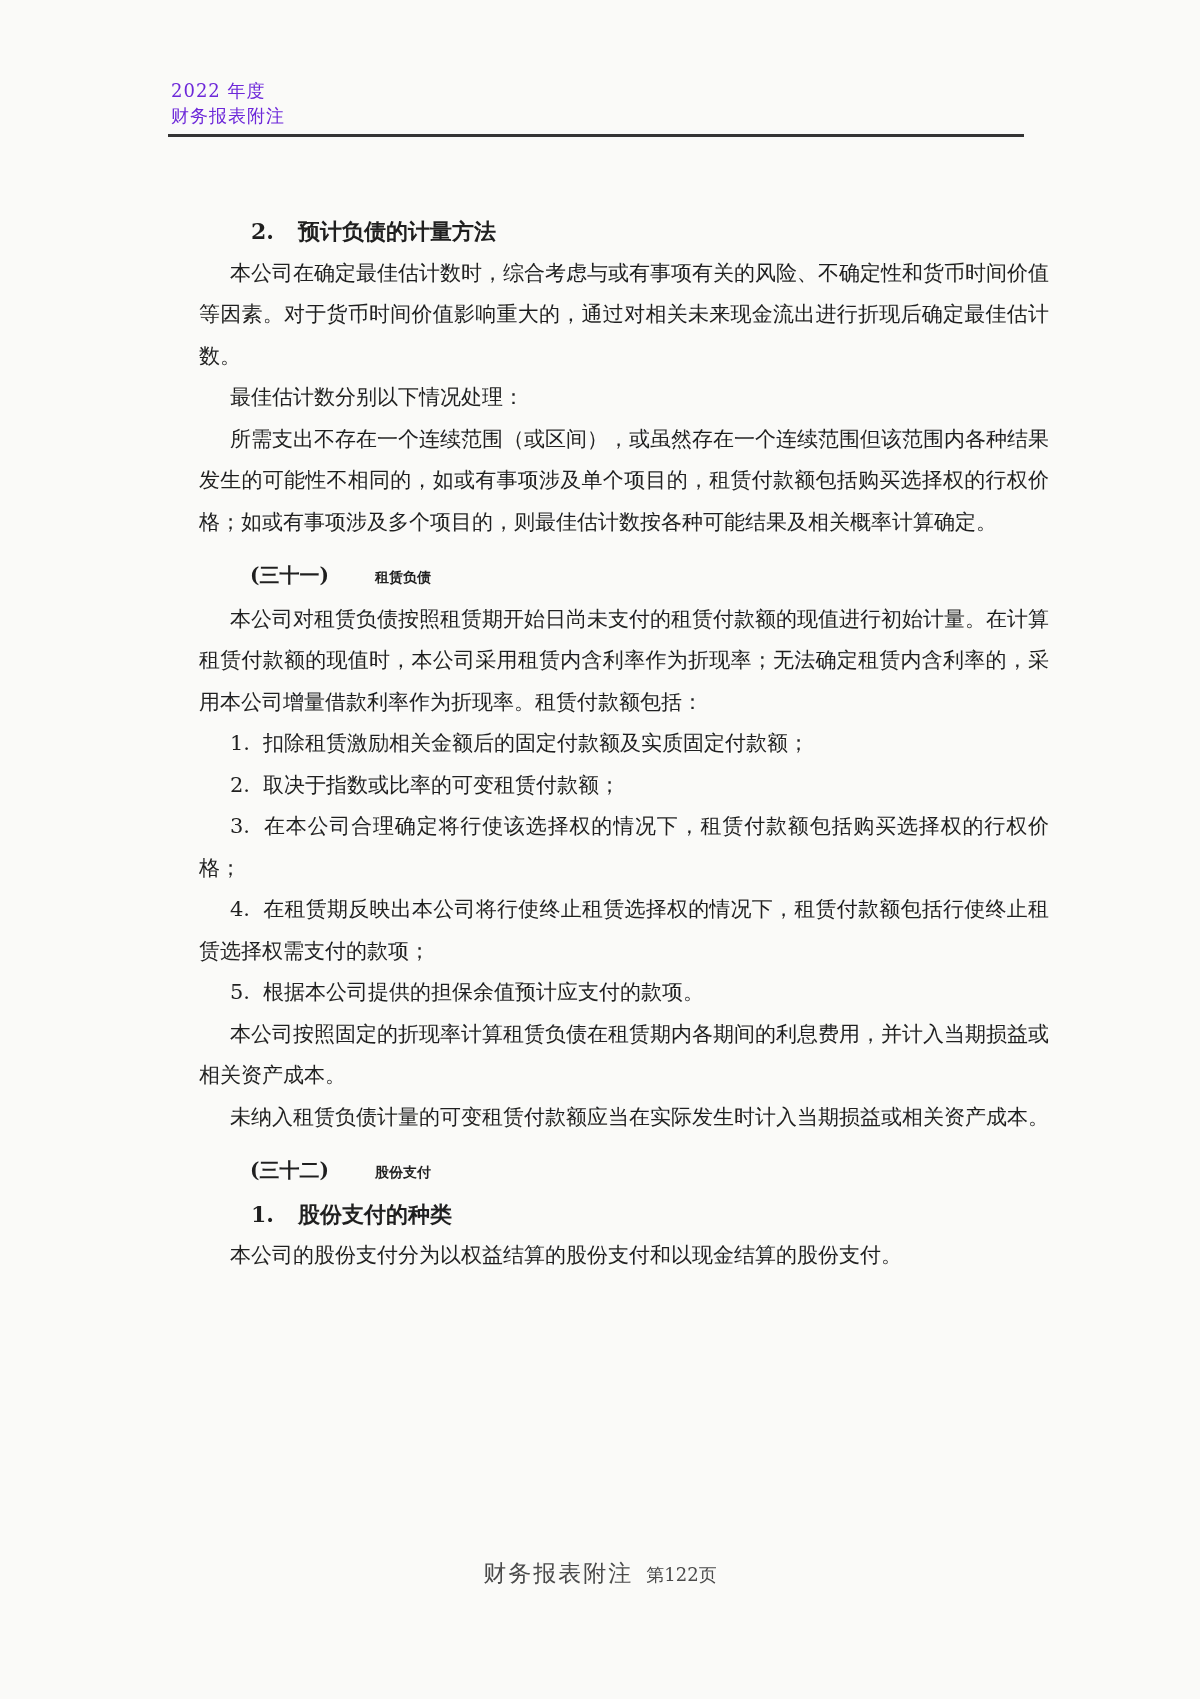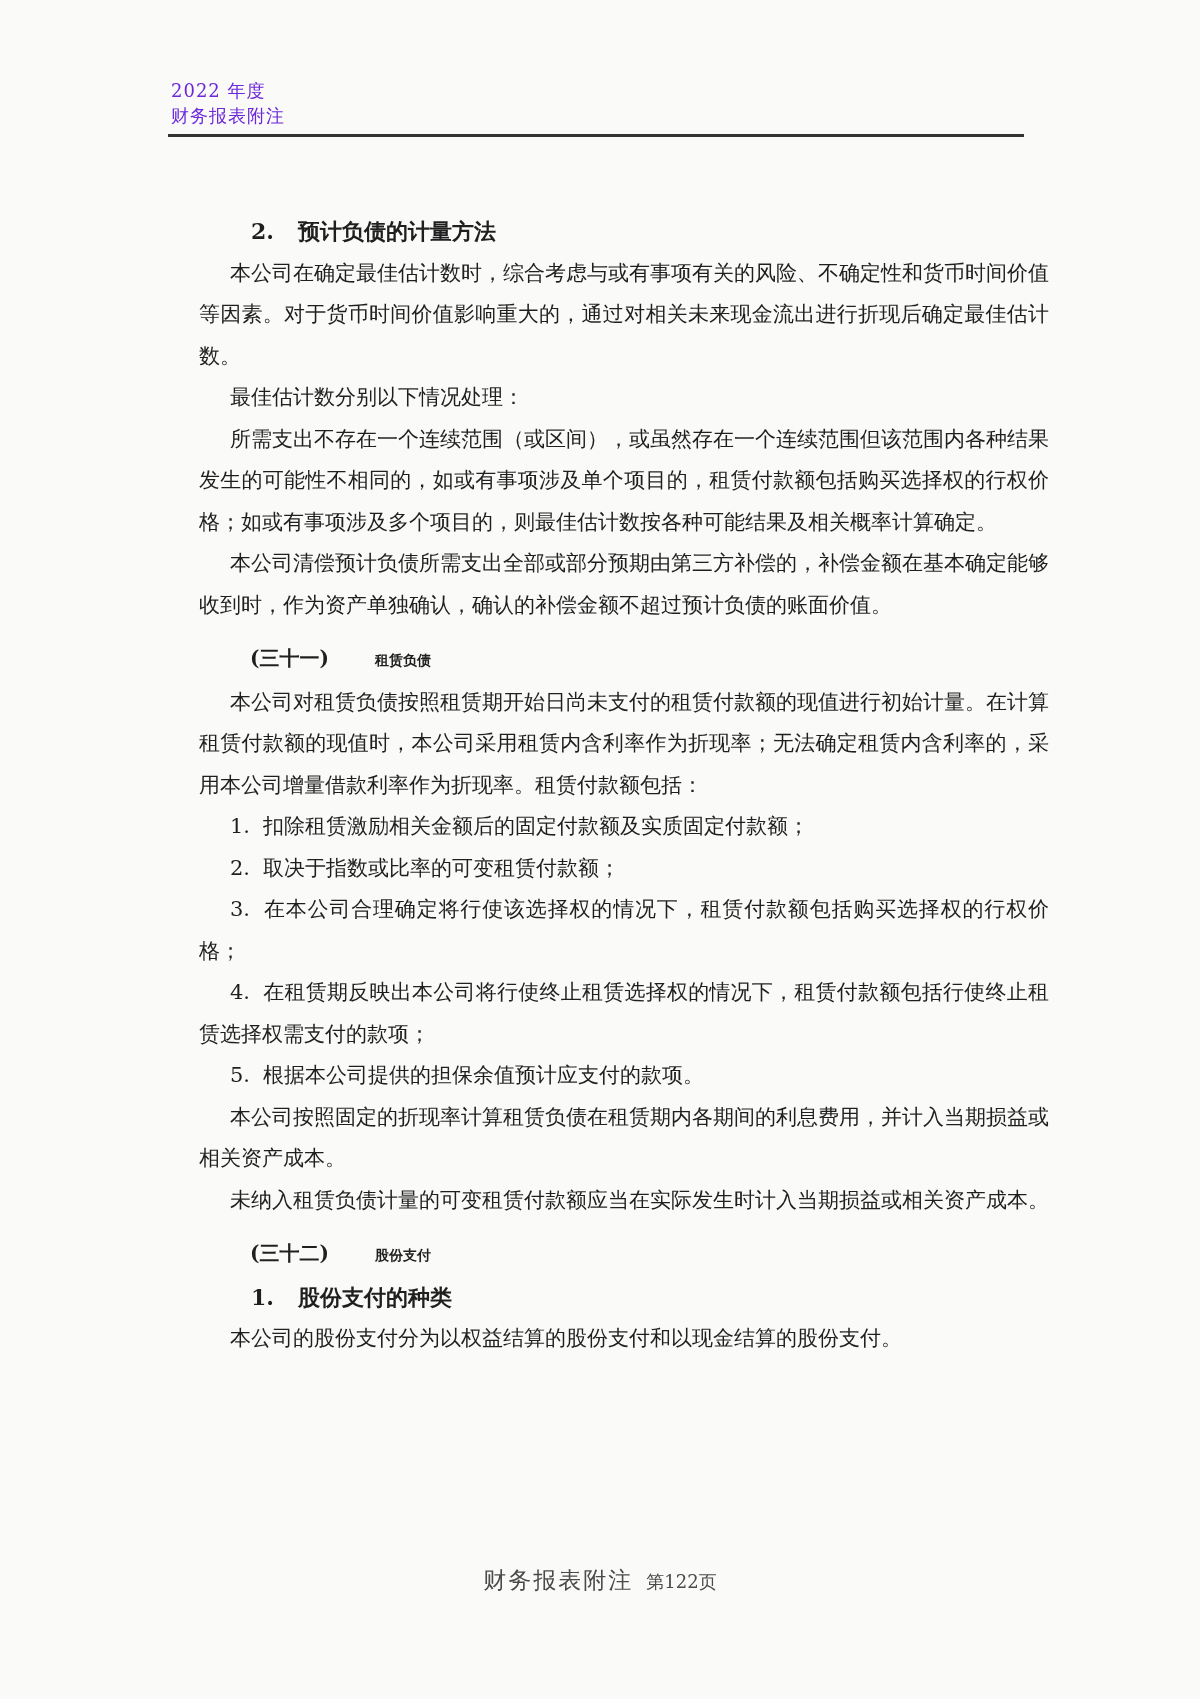--- a/index.html
+++ b/index.html
@@ -65,21 +65,21 @@
     margin-left: 46px;
   }
   .li-num { margin-right: 13px; }
   .page-footer {
     position: absolute;
     left: 0;
     top: 1563px;
     width: 1200px;
     text-align: center;
     color: #4a4a4a;
-    line-height: 34px;
+    line-height: 20px;
   }
   .footer-title {
     font-size: 23px;
     letter-spacing: 2px;
   }
   .footer-page {
     font-size: 18px;
     margin-left: 13px;
   }
 </style>
@@ -95,21 +95,20 @@
 
 <div class="content">
 
   <div class="num-heading">
     <span class="h-num">2.</span><span>预计负债的计量方法</span>
   </div>
 
   <p>本公司在确定最佳估计数时，综合考虑与或有事项有关的风险、不确定性和货币时间价值等因素。对于货币时间价值影响重大的，通过对相关未来现金流出进行折现后确定最佳估计数。</p>
   <p>最佳估计数分别以下情况处理：</p>
   <p>所需支出不存在一个连续范围（或区间），或虽然存在一个连续范围但该范围内各种结果发生的可能性不相同的，如或有事项涉及单个项目的，租赁付款额包括购买选择权的行权价格；如或有事项涉及多个项目的，则最佳估计数按各种可能结果及相关概率计算确定。</p>
-  <p>本公司清偿预计负债所需支出全部或部分预期由第三方补偿的，补偿金额在基本确定能够收到时，作为资产单独确认，确认的补偿金额不超过预计负债的账面价值。</p>
 
   <div class="section-heading">
     <span class="sec-num">(三十一)</span><span class="sec-title">租赁负债</span>
   </div>
 
   <p>本公司对租赁负债按照租赁期开始日尚未支付的租赁付款额的现值进行初始计量。在计算租赁付款额的现值时，本公司采用租赁内含利率作为折现率；无法确定租赁内含利率的，采用本公司增量借款利率作为折现率。租赁付款额包括：</p>
 
   <p>
     <span class="li-num">1.</span><span>扣除租赁激励相关金额后的固定付款额及实质固定付款额；</span>
   </p>

